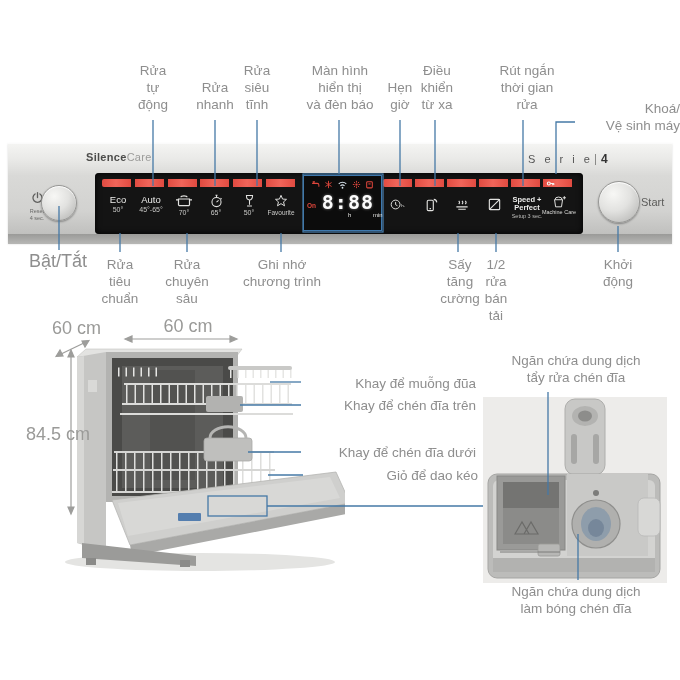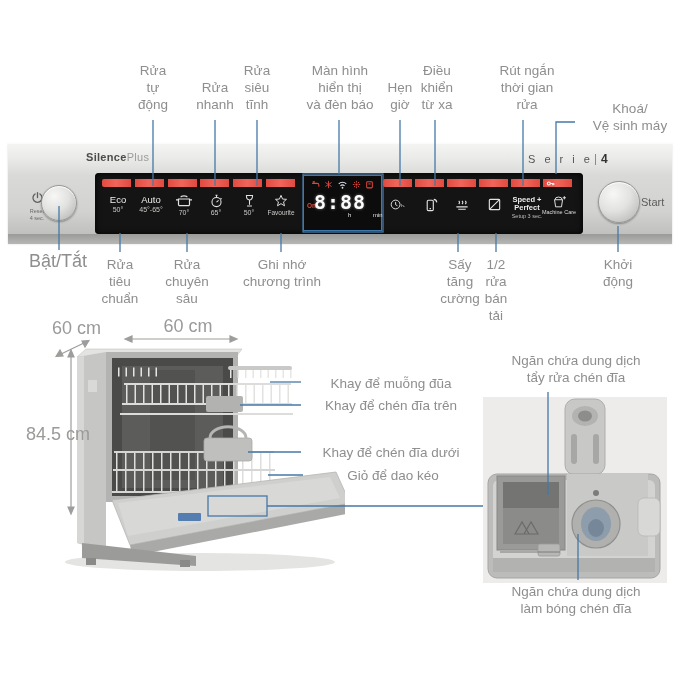--- a/index.html
+++ b/index.html
@@ -1,21 +1,21 @@
 <!DOCTYPE html>
 <html><head>
 <meta charset="utf-8">
 <style>
   *{margin:0;padding:0;box-sizing:border-box}
   html,body{background:#fff}
   body{font-family:"Liberation Sans",sans-serif}
   .stage{position:relative;width:680px;height:680px;background:#fff;overflow:hidden}
   .abs{position:absolute}
   .lbl{position:absolute;color:#8e8e8e;font-size:13.5px;line-height:17px;text-align:center;white-space:pre-line}
-  .lbl.left{text-align:center}
+  .lbl.left{text-align:right}
   .dim{position:absolute;color:#9a9a98;font-size:18px;white-space:pre-line}
 
   
   .panel{position:absolute;left:8px;top:143px;width:664px;height:100px;
     background:linear-gradient(#f4f4f2 0%,#e9e9e7 16%,#d9d9d7 32%,#d2d2d0 68%,#bfbfbd 92%,#b2b2b0 100%);
     border-top:1px solid #fbfbfb;box-shadow:0 1px 2px rgba(0,0,0,.15)}
   .panel-bottom{position:absolute;left:0;top:90px;width:100%;height:10px;
     background:linear-gradient(#9a9a98,#b7b7b5)}
   .brand{position:absolute;left:78px;top:7px;font-size:11px;letter-spacing:.3px;color:#5a5a58}
   .brand b{color:#4c4c4a}
@@ -31,21 +31,21 @@
     background:repeating-linear-gradient(90deg,#e14b41 0px,#f0655a 14px,#e14b41 29px,rgba(0,0,0,0) 29px,rgba(0,0,0,0) 32.8px)}
   .bars-r{left:288px;width:192px;
     background:repeating-linear-gradient(90deg,#e14b41 0px,#f0655a 14px,#e14b41 29px,rgba(0,0,0,0) 29px,rgba(0,0,0,0) 32px)}
   .cell{position:absolute;top:21px;width:36px;transform:translateX(-50%);text-align:center;color:#e4e4e2}
   .cell .nm{font-size:9.5px;font-weight:normal;line-height:11px;color:#ececea}
   .cell .tp{font-size:7px;color:#c9c9c7;line-height:9px}
   .cell svg{display:block;margin:0 auto}
   .disp{position:absolute;left:208px;top:2px;width:79px;height:56px;border:1.5px solid #3e78ad;background:#0c0c0c}
   .disp-icons{position:absolute;left:0;top:4px;width:100%;display:flex;justify-content:center;gap:4px}
   .disp-on{position:absolute;left:3px;top:26px;font-size:6.5px;color:#e0463c;font-weight:bold}
-  .seg{position:absolute;left:10px;top:14px;width:60px;text-align:left;
+  .seg{position:absolute;left:10px;top:14px;width:60px;text-align:right;
     font-family:"DejaVu Sans Mono",monospace;font-weight:bold;font-size:20px;color:#fcfcfc;
     text-shadow:0 0 3px rgba(255,255,255,.45);letter-spacing:1px}
   .seg-sub{position:absolute;font-size:6px;color:#e8e8e6}
   .speed{font-size:7.5px;font-weight:bold;line-height:8px;color:#ececea;white-space:pre-line}
   .speed-sub{font-size:5.5px;color:#bdbdbb;margin-top:1px}
   .mc-lbl{font-size:5.5px;color:#dcdcda;margin-top:1px;white-space:nowrap}
   .rbtn{position:absolute;border-radius:50%;
     background:radial-gradient(circle at 36% 30%,#f7f7f5,#e2e2e0 45%,#c6c6c4 75%,#b0b0ae);
     border:1px solid #979795;box-shadow:0 1px 2px rgba(0,0,0,.35), inset 0 1px 1px #fff}
   .pwr-ico{position:absolute;left:12px;top:46px;width:34px;text-align:center;color:#5f5f5d}
@@ -55,21 +55,21 @@
   
   .keydot{position:absolute;left:451px;top:1px}
 </style>
 </head>
 <body>
 
 <div class="stage">
 
   <div class="panel">
     <div class="brand">
-      <b>Silence</b><span>Plus</span>
+      <b>Silence</b><span>Care</span>
     </div>
     <div class="serie">
       <span class="s">S e r i e</span><span class="bar"></span><b>4</b>
     </div>
 
     <div class="pwr-ico">
       <svg width="13" height="13" viewBox="0 0 16 16" fill="none" stroke="#5f5f5d" stroke-width="1.6" stroke-linecap="round">
         <path d="M8 2 v6"></path>
           <path d="M5 3.6 a5.6 5.6 0 1 0 6 0"></path>
       </svg>

